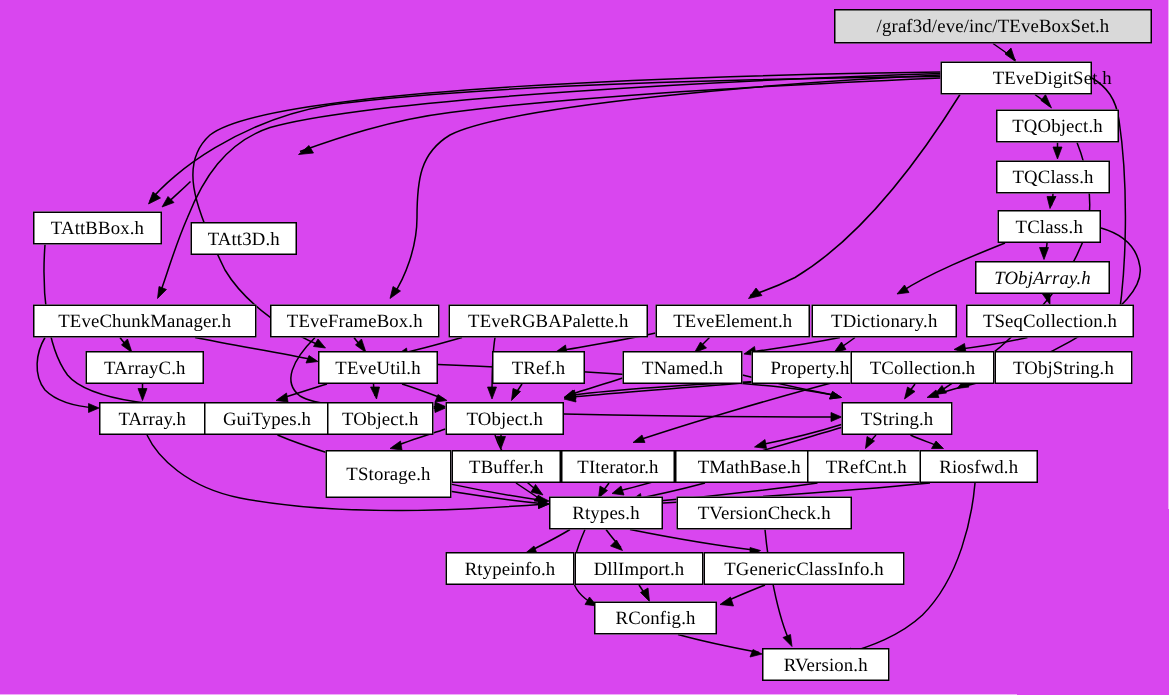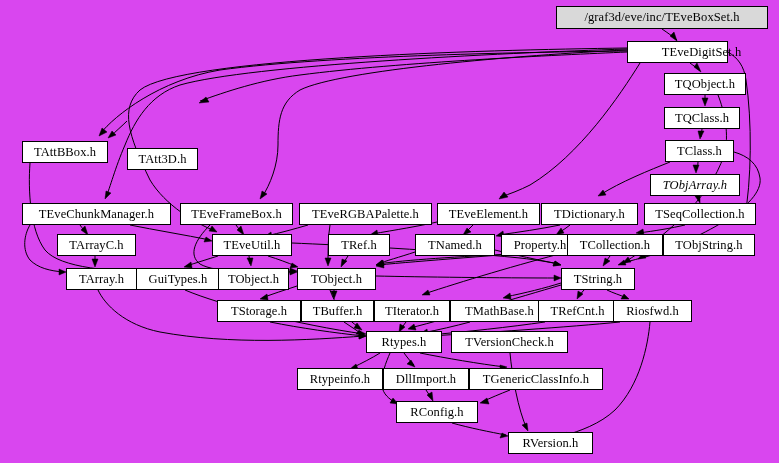--- a/index.html
+++ b/index.html
@@ -204,21 +204,21 @@
       <div class="node" style="left: 328px; top: 234px; width: 62px; height: 22px;">TRef.h</div>
       <div class="node" style="left: 415px; top: 234px; width: 80px; height: 22px;">TNamed.h</div>
       <div class="node" style="left: 501px; top: 234px; width: 78px; height: 22px;">Property.h</div>
       <div class="node" style="left: 567px; top: 234px; width: 96px; height: 22px;">TCollection.h</div>
       <div class="node" style="left: 663px; top: 234px; width: 92px; height: 22px;">TObjString.h</div>
       <div class="node" style="left: 66px; top: 268px; width: 71px; height: 22px;">TArray.h</div>
       <div class="node" style="left: 136px; top: 268px; width: 84px; height: 22px;">GuiTypes.h</div>
       <div class="node" style="left: 218px; top: 268px; width: 71px; height: 22px;">TObject.h</div>
       <div class="node" style="left: 297px; top: 268px; width: 79px; height: 22px;">TObject.h</div>
       <div class="node" style="left: 561px; top: 268px; width: 74px; height: 22px;">TString.h</div>
-      <div class="node" style="left: 217px; top: 300px; width: 84px; height: 22px;">TStorage.h</div>
+      <div class="node" style="left: 217px; top: 300px; width: 84px; height: 32px;">TStorage.h</div>
       <div class="node" style="left: 301px; top: 300px; width: 73px; height: 22px;">TBuffer.h</div>
       <div class="node" style="left: 374px; top: 300px; width: 76px; height: 22px;">TIterator.h</div>
       <div class="node" style="left: 450px; top: 300px; width: 99px; height: 22px;">TMathBase.h</div>
       <div class="node" style="left: 538px; top: 300px; width: 79px; height: 22px;">TRefCnt.h</div>
       <div class="node" style="left: 613px; top: 300px; width: 79px; height: 22px;">Riosfwd.h</div>
       <div class="node" style="left: 366px; top: 331px; width: 76px; height: 22px;">Rtypes.h</div>
       <div class="node" style="left: 451px; top: 331px; width: 117px; height: 22px;">TVersionCheck.h</div>
       <div class="node" style="left: 297px; top: 368px; width: 86px; height: 22px;">Rtypeinfo.h</div>
       <div class="node" style="left: 383px; top: 368px; width: 86px; height: 22px;">DllImport.h</div>
       <div class="node" style="left: 469px; top: 368px; width: 134px; height: 22px;">TGenericClassInfo.h</div>

